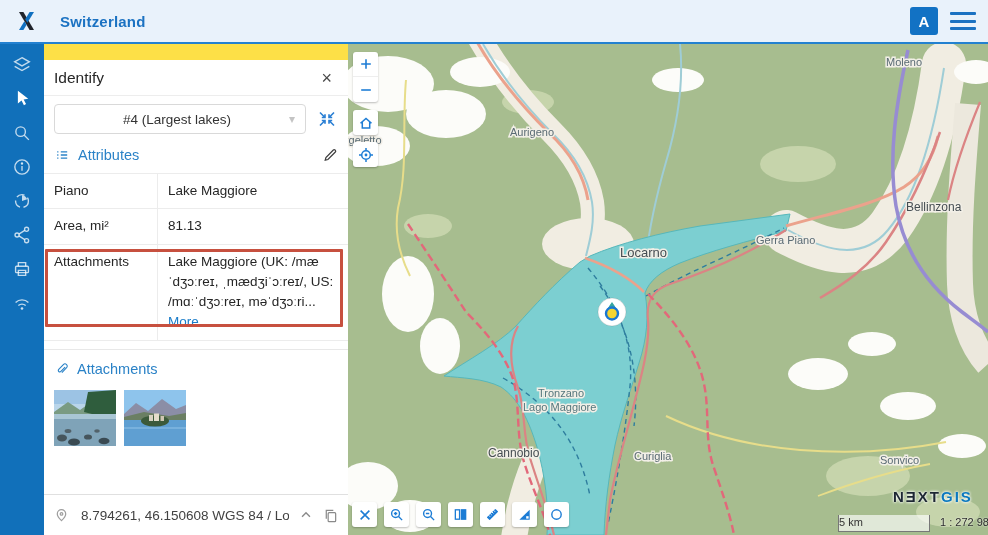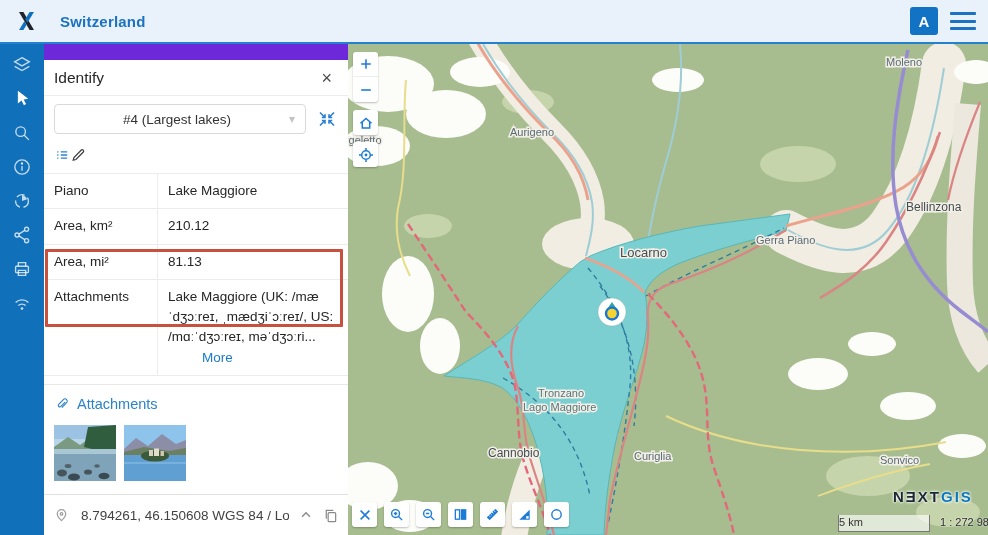--- a/index.html
+++ b/index.html
@@ -1,18 +1,18 @@
 <!DOCTYPE html>
 <html><head>
 <meta charset="utf-8">
 <style>
   *{margin:0;padding:0;box-sizing:border-box;}
   html,body{width:988px;height:535px;overflow:hidden;}
   body{font-family:"Liberation Sans",sans-serif;background:#fff;}
-  .app{position:relative;width:988px;height:535px;overflow:hidden;background:#6d28d9;}
+  .app{position:relative;width:988px;height:535px;overflow:hidden;background:#fde047;}
 
   
   .header{position:absolute;left:0;top:0;width:988px;height:44px;background:#e9f2fb;border-bottom:2px solid #2381d0;display:flex;align-items:center;}
   .logo{width:24px;height:24px;margin-left:14px;}
   .app-title{margin-left:22px;color:#1b72c2;font-size:15px;font-weight:bold;letter-spacing:.2px;cursor:pointer;}
   .header-right{position:absolute;right:12px;top:0;height:42px;display:flex;align-items:center;gap:12px;}
   .avatar-btn{width:28px;height:28px;background:#1272c4;color:#fff;border-radius:3px;display:flex;align-items:center;justify-content:center;font-size:15px;font-weight:bold;cursor:pointer;}
   .burger{width:26px;height:18px;display:flex;flex-direction:column;justify-content:space-between;cursor:pointer;}
   .burger span{display:block;height:3px;background:#1b72c2;border-radius:1px;}
 
@@ -33,21 +33,21 @@
   .select-box .chev{color:#c4c4c4;font-size:12px;}
   .compress{width:22px;height:20px;margin-left:10px;cursor:pointer;}
   .sec-head{display:flex;align-items:center;height:30px;padding:0 10px;margin-top:4px;}
   .sec-title{color:#2a82c7;font-size:14.5px;margin-left:8px;flex:1;}
   .edit-pencil{cursor:pointer;width:16px;height:16px;}
   .attr-table{margin-top:3px;font-size:13.5px;color:#262626;}
   .attr-row{display:grid;grid-template-columns:114px 1fr;border-bottom:1px solid #ececec;}
   .attr-row:first-child{border-top:1px solid #ececec;}
   .attr-row .c{padding:7px 10px;line-height:1.5;}
   .attr-row .c:first-child{border-right:1px solid #ececec;}
-  .more-link{color:#1a7cc9;cursor:pointer;margin-left:34px;}
+  .more-link{color:#1a7cc9;cursor:pointer;}
   .annotation{position:absolute;left:1px;top:189px;width:298px;height:78px;border:3px solid #c7503f;border-radius:1px;pointer-events:none;}
   .divider{height:1px;background:#e8e8e8;margin-top:8px;}
   .thumbs{display:flex;gap:8px;padding:6px 10px;}
   .thumb{width:62px;height:56px;overflow:hidden;cursor:pointer;}
   .thumb svg{display:block;}
 
   
   .statusbar{position:absolute;left:44px;top:494px;width:304px;height:41px;background:#fff;border-top:1px solid #e0e0e0;display:flex;align-items:center;padding:0 10px;}
   .coords{font-size:13.5px;color:#424242;margin-left:12px;flex:1;white-space:nowrap;overflow:hidden;}
   .sb-ic{cursor:pointer;display:flex;align-items:center;margin-left:10px;}
@@ -159,33 +159,30 @@
           <path d="M13 8.5l5-5M13 5.3v3.2h3.2"></path>
         <path d="M9 11.5l-5 5M9 14.7v-3.2H5.8"></path>
           <path d="M13 11.5l5 5M13 14.7v-3.2h3.2"></path>
       </svg>
     </div>
 
     <div class="sec-head">
       <svg width="16" height="16" viewBox="0 0 20 20" stroke="#2a82c7" stroke-width="1.6" fill="none">
         <path d="M4 6h1.5M4 10h1.5M4 14h1.5M8.5 6h8M8.5 10h8M8.5 14h8"></path>
       </svg>
+      <div class="sec-title">Attributes</div>
       <svg class="edit-pencil" viewBox="0 0 20 20" fill="none" stroke="#3d3d3d" stroke-width="1.5">
         <path d="M4 16.5l.9-3.4L14.2 3.8a1.5 1.5 0 0 1 2.1 0l.4.4a1.5 1.5 0 0 1 0 2.1L7.4 15.6z"></path>
       </svg>
     </div>
 
     <div class="attr-table">
       <div class="attr-row">
         <div class="c">Piano</div>
         <div class="c">Lake Maggiore</div>
-      </div>
-      <div class="attr-row">
-        <div class="c">Area, km²</div>
-        <div class="c">210.12</div>
       </div>
       <div class="attr-row">
         <div class="c">Area, mi²</div>
         <div class="c">81.13</div>
       </div>
       <div class="attr-row">
         <div class="c">Attachments</div>
         <div class="c"><span>Lake Maggiore (UK: /mæˈdʒɔːreɪ, ˌmædʒiˈɔːreɪ/, US: /mɑːˈdʒɔːreɪ, məˈdʒɔːri...</span> <span class="more-link">More</span></div>
       </div>
     </div>

